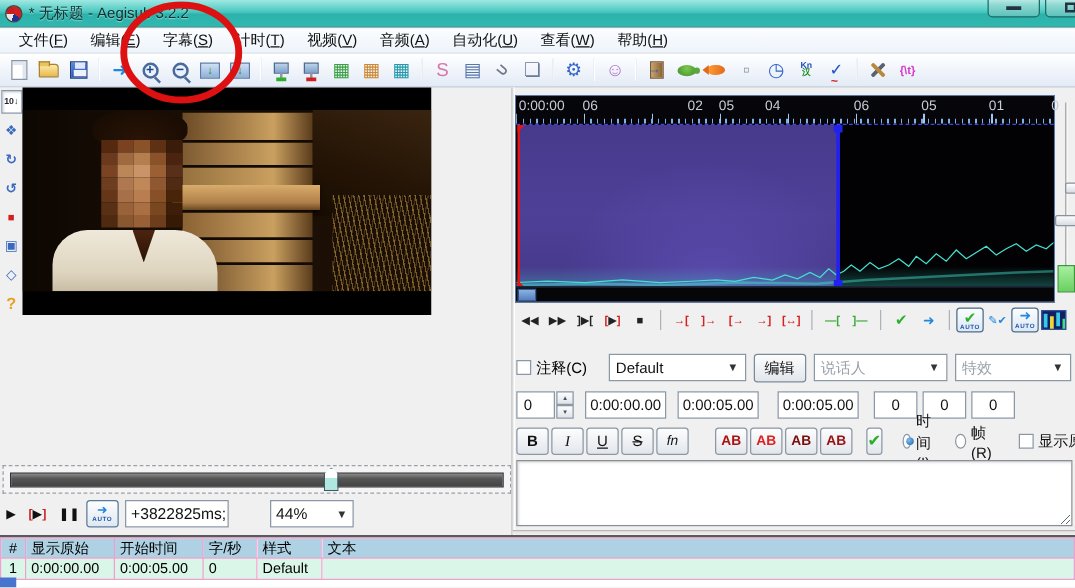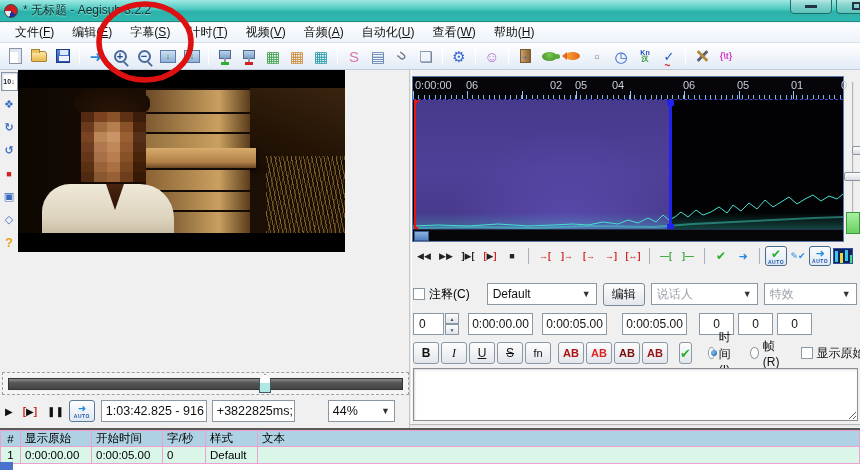--- a/index.html
+++ b/index.html
@@ -172,21 +172,21 @@
   #layer-box { width:31px; }
   .spin { width:14px; height:22px; margin-left:1px; display:flex; flex-direction:column; }
   .spin span { flex:1; border:1px solid #8a97a5; background:linear-gradient(180deg,#fdfdfd,#e0e4ea); font-size:5px; color:#456; display:flex; align-items:center; justify-content:center; }
   .timebox { width:65px; margin-left:9px; justify-content:center; }
   .marginbox { width:35px; margin-left:4px; justify-content:center; }
   #m1 { margin-left:12px; }
   #row3 { left:413px; top:341px; width:447px; height:24px; display:flex; align-items:center; }
   .fmtbtn { width:26px; height:22px; margin-right:2px; border:1px solid #8a97a5; border-radius:3px;
     background:linear-gradient(180deg,#fdfdfd,#e2e6ec); display:flex; align-items:center; justify-content:center; font-size:12px; color:#111; }
   .fb { font-weight:bold; } .fi { font-style:italic; font-family:"Liberation Serif",serif; }
-  .fu { text-decoration:underline; } .fs { text-decoration:line-through; } .ff { font-size:11px; }
+  .fu { text-decoration:underline; } .fs { text-decoration:line-through; } .ff { font-style:italic; font-size:11px; }
   .c1,.c2,.c3,.c4 { font-weight:bold; font-size:11px; }
   .c1 { color:#aa1111; } .c2 { color:#dd2222; } .c3 { color:#7a0c0c; } .c4 { color:#991111; }
   .commit-check { color:#2cb02c; font-size:13px; font-weight:bold; }
   .radio { display:flex; align-items:center; margin-left:14px; color:#111; }
   .rdot { width:12px; height:12px; border:1px solid #8a97a5; border-radius:50%; background:#fff; margin-right:4px; position:relative; }
   .rdot.on::after { content:""; position:absolute; left:2px; top:2px; width:6px; height:6px; border-radius:50%; background:radial-gradient(circle at 35% 35%,#7ec0f0,#1c5aa8); }
   #cb-original { display:flex; align-items:center; margin-left:18px; color:#111; white-space:nowrap; }
   #subtitle-text { left:413px; top:368px; width:445px; height:53px; border:1px solid #8a8f96; background:#fff; box-shadow:inset 1px 1px 2px #d8d8d8; }
   #edit-sep { left:410px; top:424px; width:450px; height:3px; background:#e8e8e8; border-top:1px solid #b8b8b8; }
 
@@ -396,21 +396,20 @@
 </div>
 
 <div class="abs" id="playback">
   <span class="pbtn">▶</span>
   <span class="pbtn red"><b>[</b><span>▶</span><b>]</b></span>
   <span class="pbtn">❚❚</span>
   <span class="auto-toggle">
     <span class="ar">➜</span>
     <span class="at">AUTO</span>
   </span>
-  <div class="tbox" id="time-display">1:03:42.825 - 916</div>
   <div class="tbox" id="ms-display">+3822825ms; +38</div>
   <div class="tbox" id="zoom-combo">
     <span>44%</span>
     <span class="dd-arrow">▼</span>
   </div>
 </div>
 
 <div class="abs" id="divider"></div>
 
 <div class="abs" id="audio-panel">
@@ -540,21 +539,21 @@
 </div>
 
 <div class="abs" id="row3">
   <span id="fmt-slot" style="display:flex">
       <span class="fmtbtn fb">B</span>
       <span class="fmtbtn fi">I</span>
       <span class="fmtbtn fu">U</span>
       <span class="fmtbtn fs">S</span>
       <span class="fmtbtn ff">fn</span>
     </span>
-  <span id="color-slot" style="display:flex;margin-left:5px">
+  <span id="color-slot" style="display:flex;margin-left:19px">
       <span class="fmtbtn c1">AB</span>
       <span class="fmtbtn c2">AB</span>
       <span class="fmtbtn c3">AB</span>
       <span class="fmtbtn c4">AB</span>
     </span>
   <span class="fmtbtn" style="margin-left:9px">
       <span class="commit-check">✔</span>
     </span>
   <span class="radio">
       <span class="rdot on"></span>

